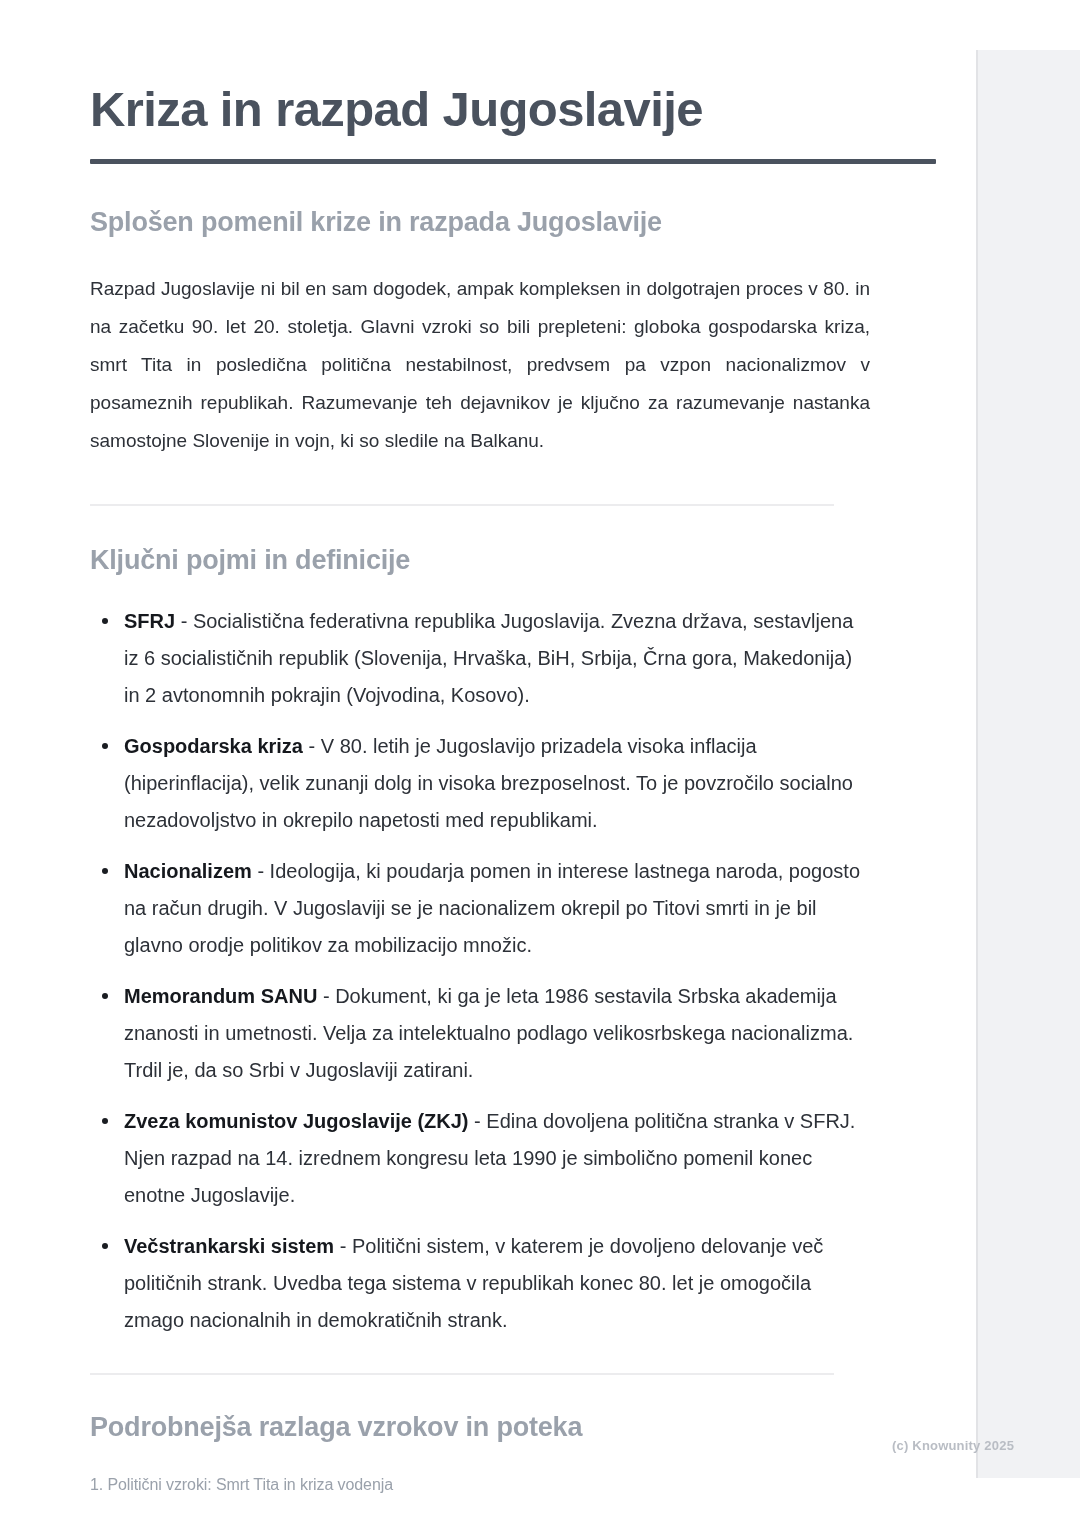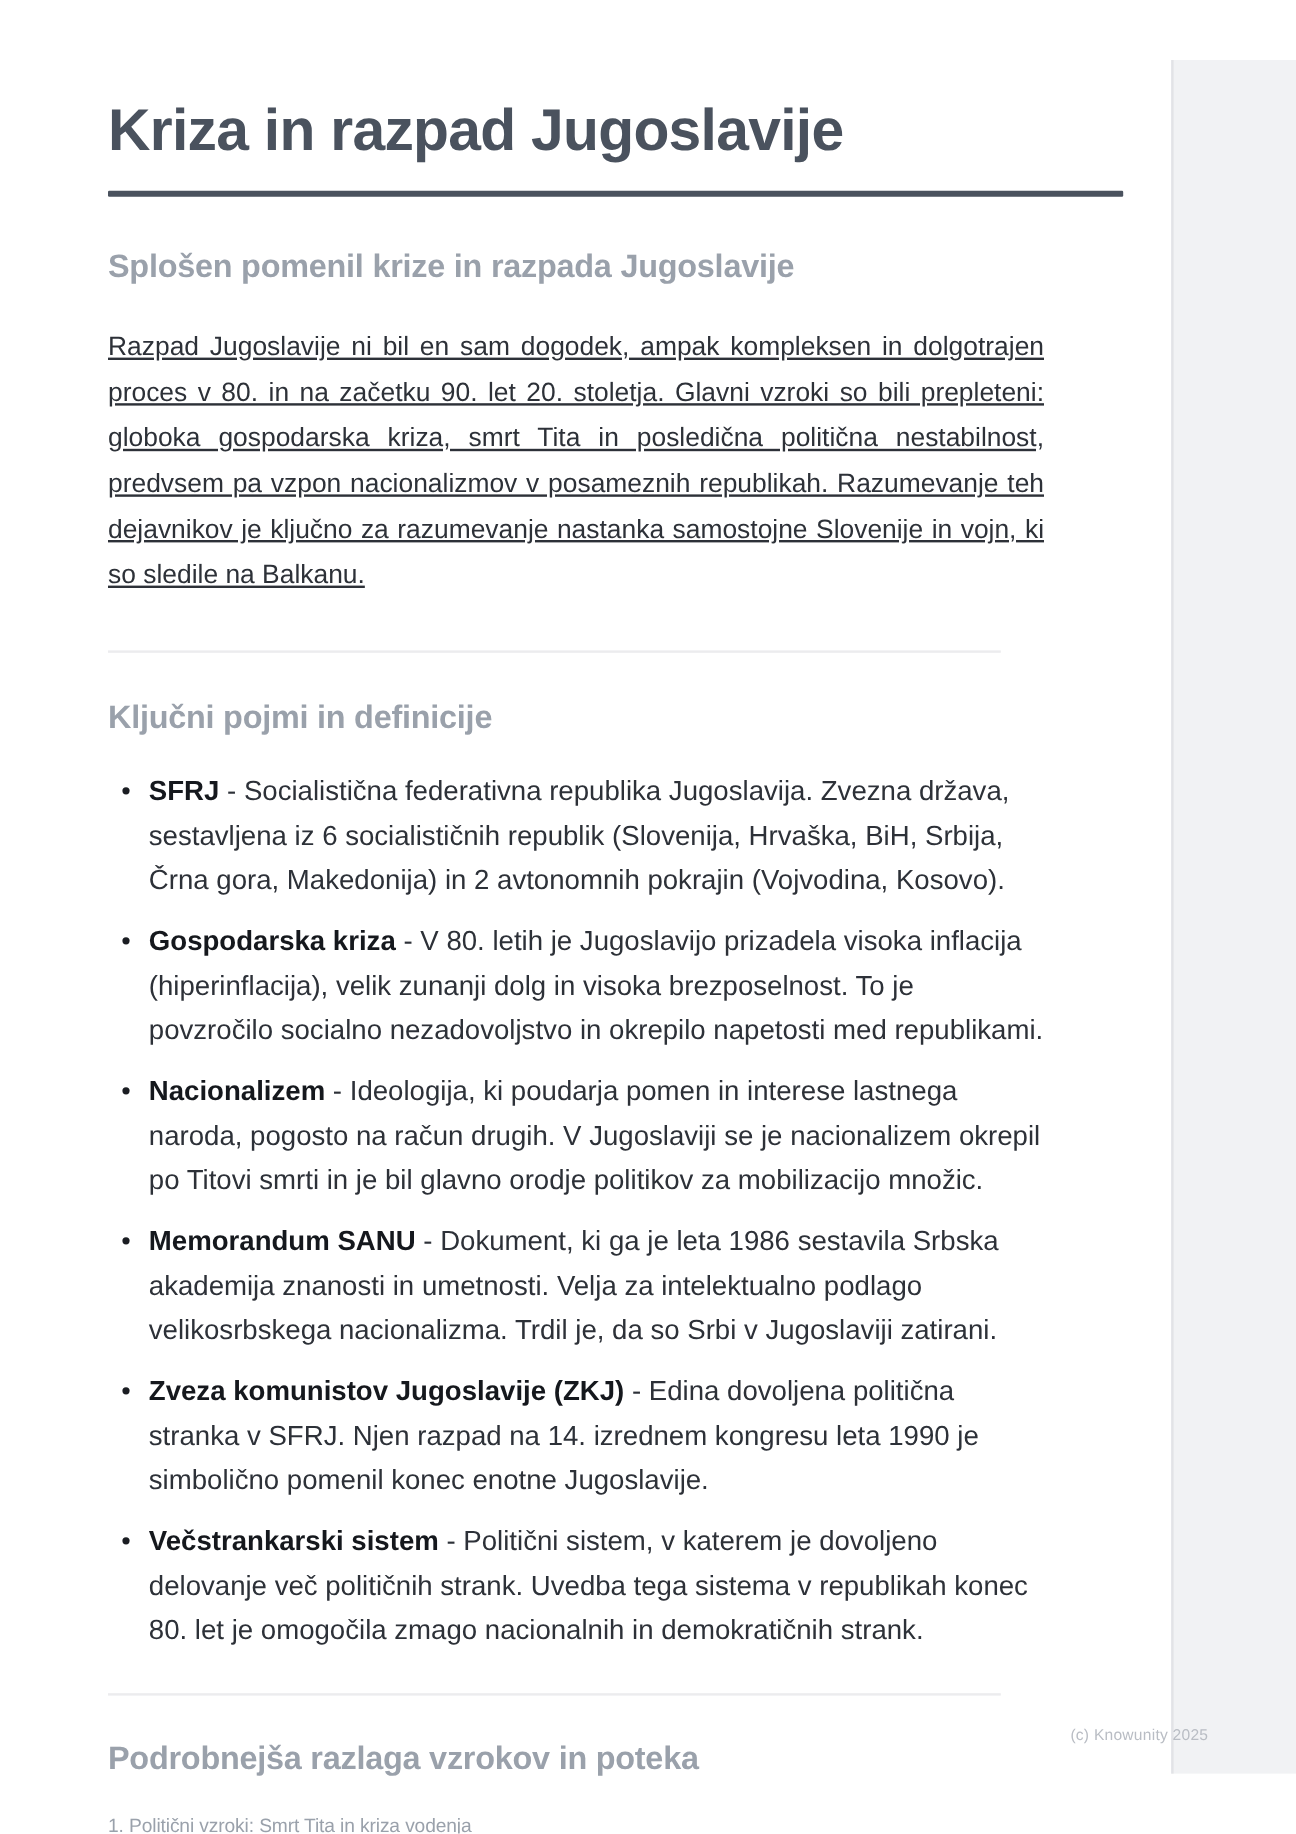--- a/index.html
+++ b/index.html
@@ -71,46 +71,45 @@
     font-size: 16px;
     line-height: 1.3;
     font-weight: normal;
     color: #9aa1ab;
     letter-spacing: -0.1px;
   }
 
   
   .para {
     margin: 0;
-    font-size: 22px;
+    font-size: 19px;
     line-height: 38px;
     color: #2d3138;
     text-align: justify;
-    text-decoration: underline;
   }
 
   
   .divider {
     width: 744px;
     height: 2px;
     background: #ececee;
     border: 0;
     margin: 0;
   }
 
   
   ul.terms {
     margin: 0;
     padding: 0;
     list-style: none;
   }
   ul.terms li {
     position: relative;
     padding-left: 34px;
-    font-size: 23px;
+    font-size: 20px;
     line-height: 37px;
     color: #2d3138;
     margin-bottom: 14px;
   }
   ul.terms li:last-child { margin-bottom: 0; }
   ul.terms li .dot {
     position: absolute;
     left: 12px;
     top: 15px;
     width: 6px;
@@ -134,20 +133,21 @@
 
   
   #watermark {
     position: absolute;
     top: 1438px;
     left: 892px;
     font-size: 13px;
     color: #b9bdc4;
     white-space: nowrap;
     letter-spacing: 0.2px;
+    font-weight: bold;
   }
 </style>
 </head>
 <body>
 
 <div id="right-panel"></div>
 
 <div id="page">
 
   <h1 id="doc-title">Kriza in razpad Jugoslavije</h1>

